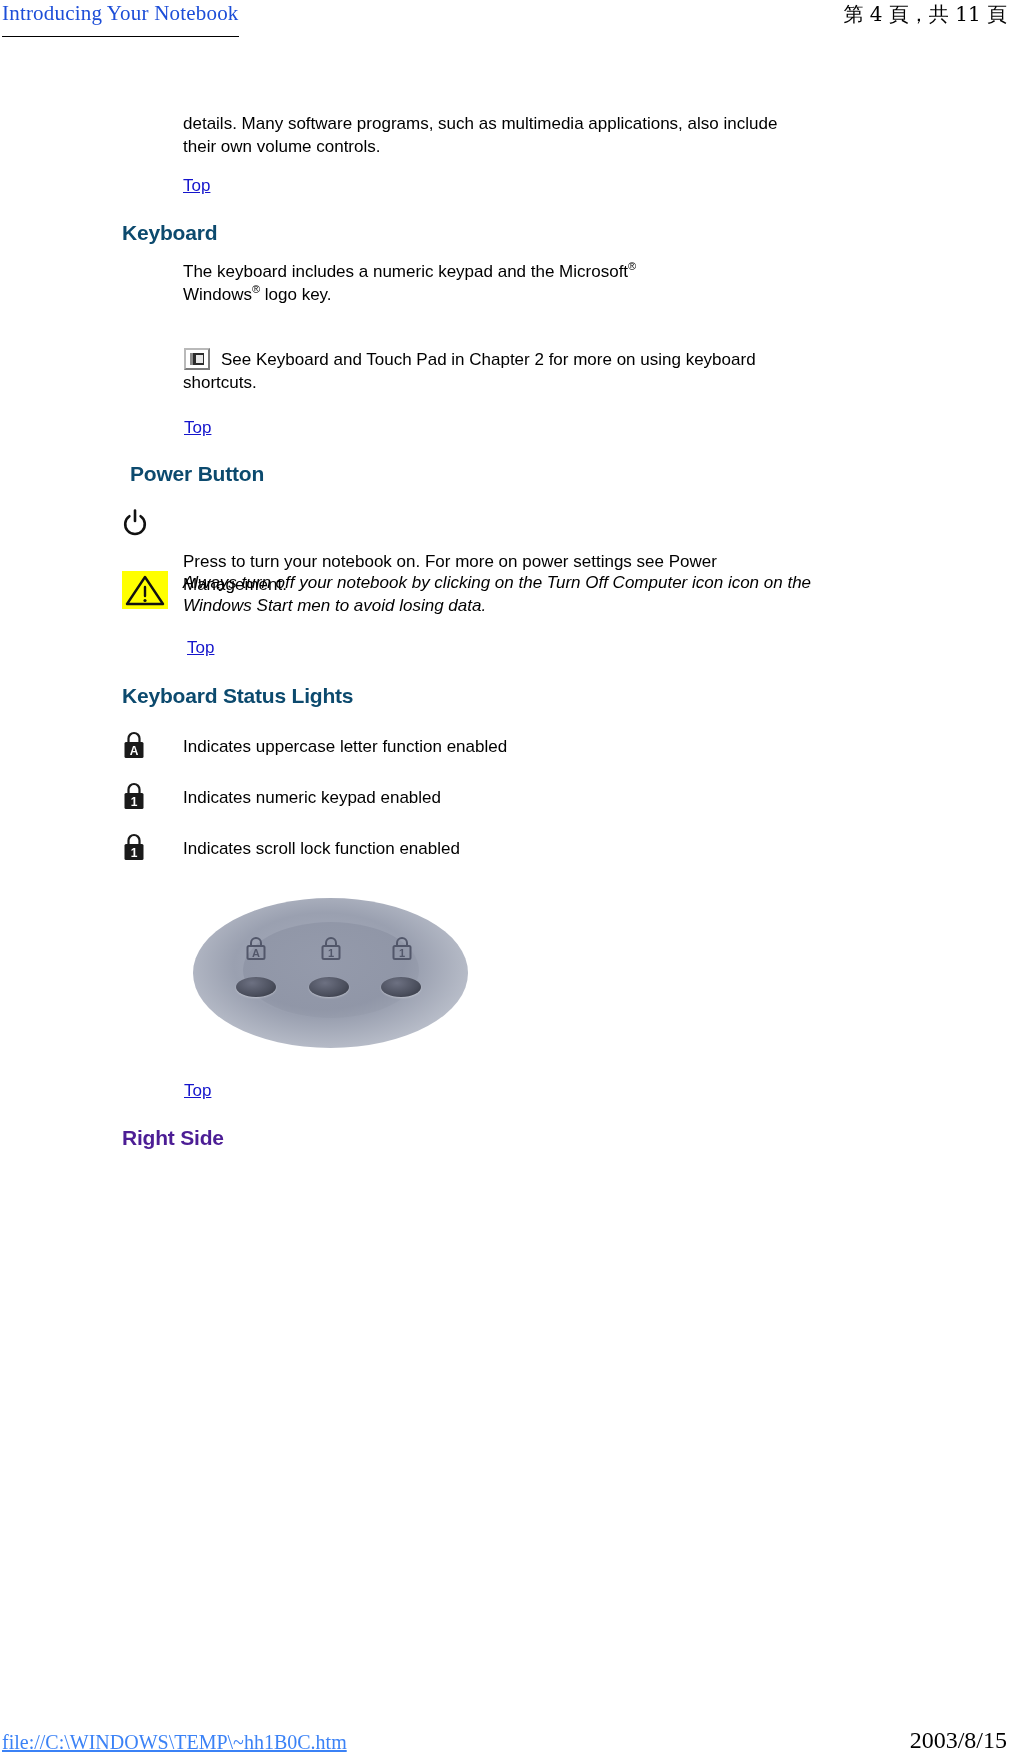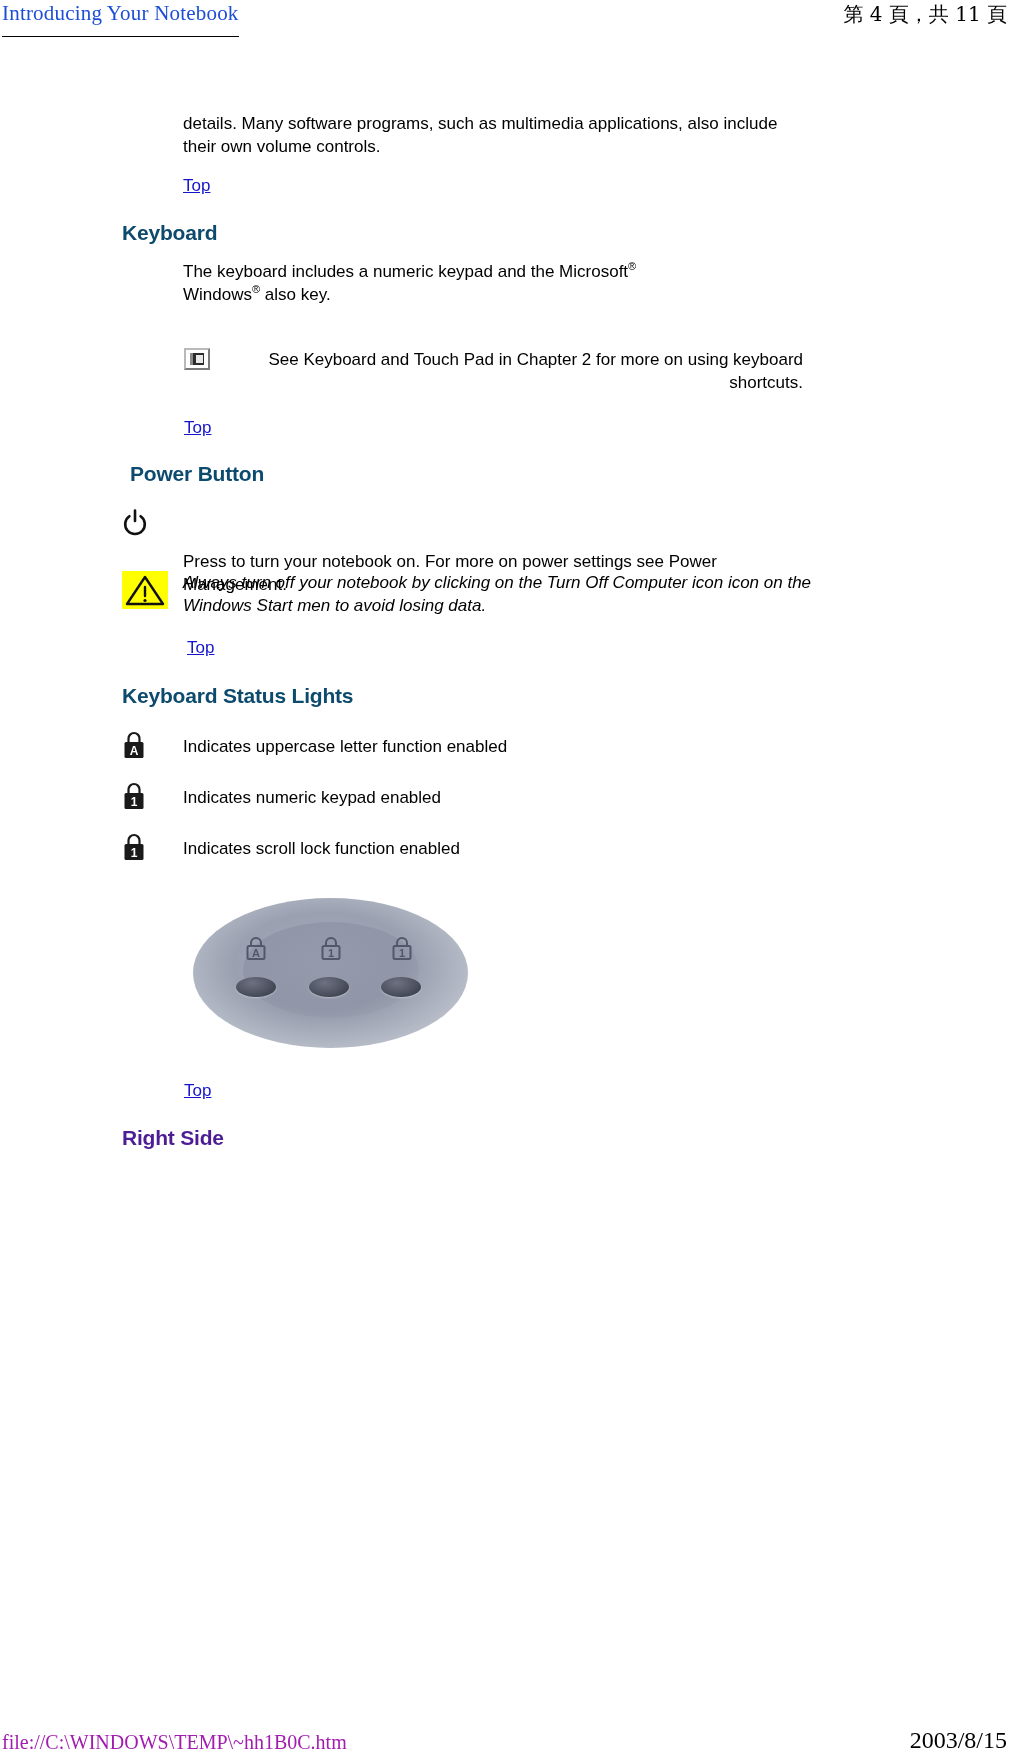--- a/index.html
+++ b/index.html
@@ -175,21 +175,22 @@
     left: 0;
     width: 1013px;
     height: 36px;
   }
   .footer-path {
     position: absolute;
     left: 2px;
     bottom: 0px;
     font-family: "Liberation Serif", serif;
     font-size: 20px;
-    color: #a21caf;
+    color: #3b82f6;
+    text-decoration: underline;
     white-space: nowrap;
   }
   .footer-date {
     position: absolute;
     right: 6px;
     bottom: 0px;
     font-family: "Liberation Serif", serif;
     font-size: 24px;
     color: #000;
     white-space: nowrap;
@@ -206,27 +207,27 @@
 <div class="content">
 
   <div class="para" style="left:183px; top:22px; width:600px;">details. Many software programs, such as multimedia applications, also include their own volume controls.</div>
 
   <div class="toplink" style="left:183px; top:86px;">Top</div>
 
   <div class="h2" style="left:122px; top:131px;">Keyboard</div>
 
   <div class="para" style="left:183px; top:170px; width:620px;">
     <span>The keyboard includes a numeric keypad and the Microsoft</span><span class="sup">®</span><br>
-    <span> Windows</span><span class="sup">®</span><span>  also key.</span>
+    <span> Windows</span><span class="sup">®</span><span>  logo key.</span>
   </div>
 
   <div class="icon-note" style="left:184px; top:258px;">
     <div class="nb"></div>
   </div>
-  <div class="para" style="left:183px; top:258px; width:620px; text-indent:38px;text-align:right;">See Keyboard and Touch Pad in Chapter 2 for more on using keyboard shortcuts.</div>
+  <div class="para" style="left:183px; top:258px; width:620px; text-indent:38px;">See Keyboard and Touch Pad in Chapter 2 for more on using keyboard shortcuts.</div>
 
   <div class="toplink" style="left:184px; top:328px;">Top</div>
 
   <div class="h2" style="left:130px; top:372px;">Power Button</div>
 
   <svg class="icon-power" style="left:120px; top:418px;" viewBox="0 0 30 30">
     <path d="M9.4 8.2 A 9.8 9.8 0 1 0 20.6 8.2" stroke="#111" stroke-width="2.6" fill="none" stroke-linecap="round"></path>
     <line x1="15" y1="2.5" x2="15" y2="13" stroke="#111" stroke-width="2.6" stroke-linecap="round"></line>
   </svg>
   <div class="para" style="left:183px; top:418px; width:610px;margin-top:42px;">Press to turn your notebook on. For more on power settings see Power Management.</div>

